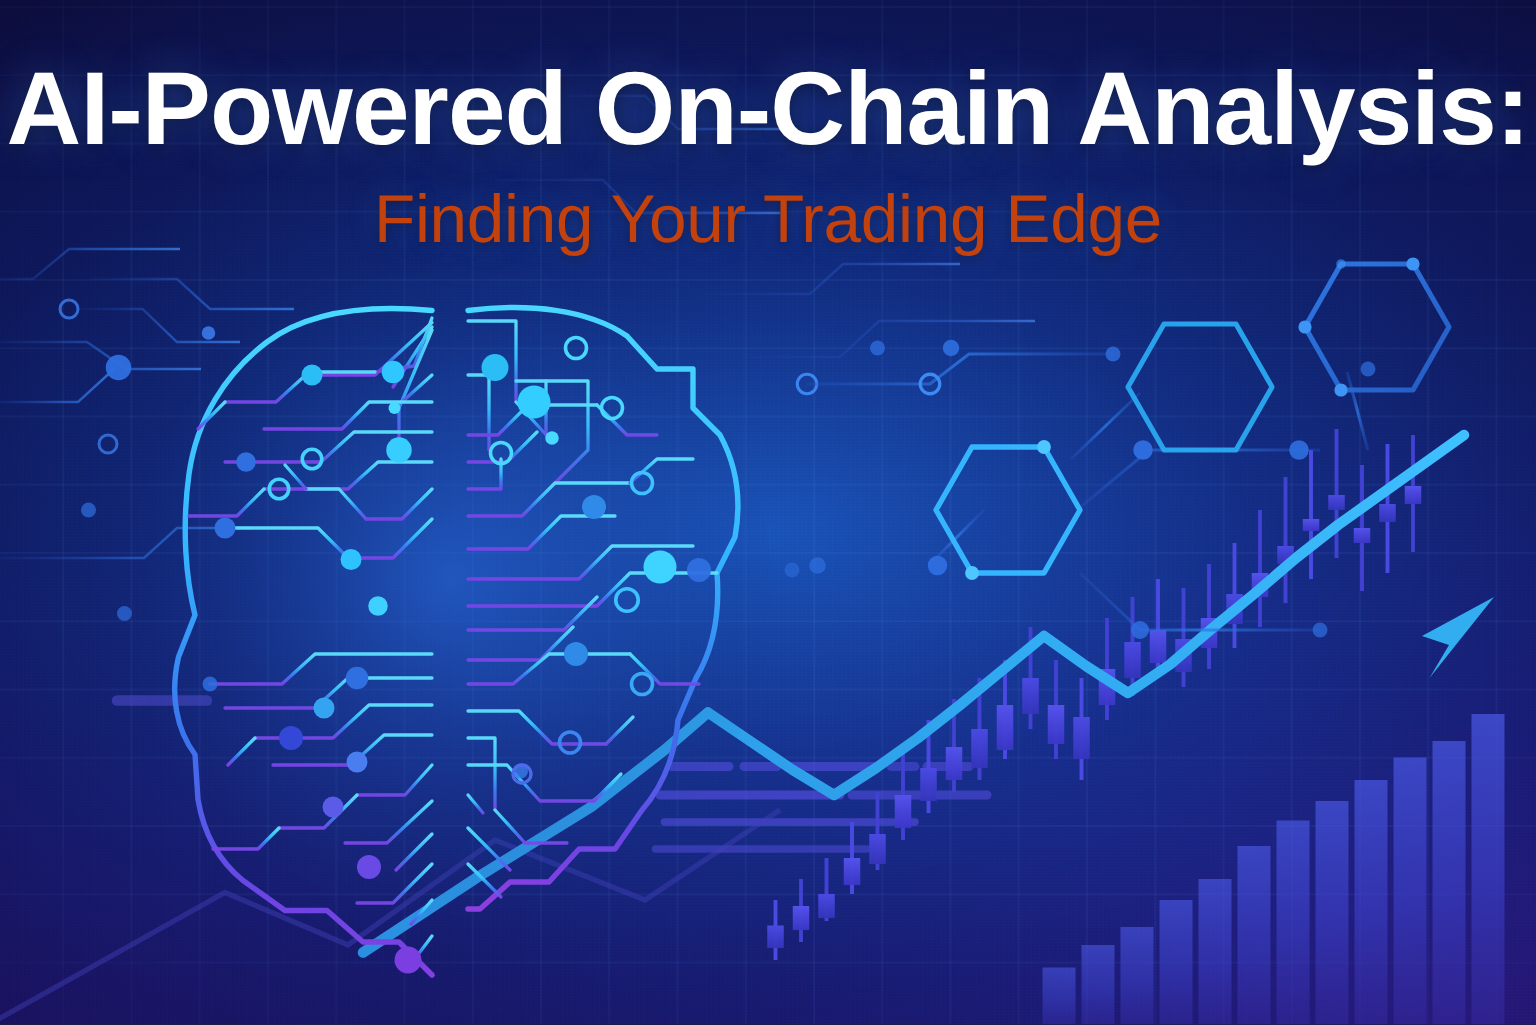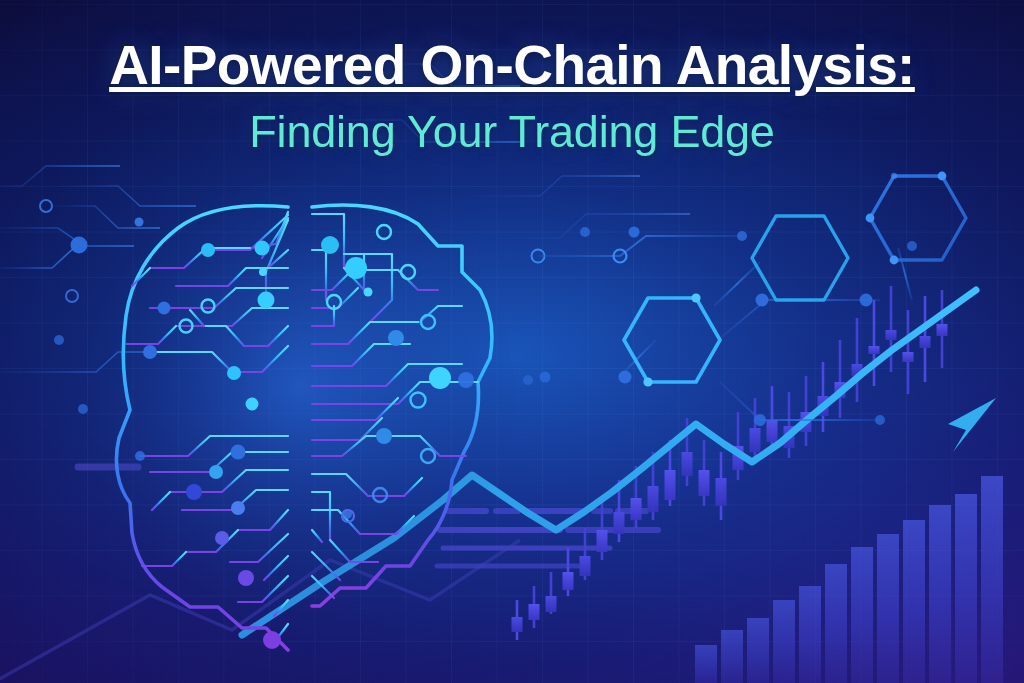--- a/index.html
+++ b/index.html
@@ -35,27 +35,26 @@
   #noise{
     opacity:0.055;mix-blend-mode:overlay;pointer-events:none;
     background-image:repeating-linear-gradient(0deg, rgba(255,255,255,0.6) 0 1px, rgba(0,0,0,0) 1px 2px),
                      repeating-linear-gradient(90deg, rgba(255,255,255,0.45) 0 1px, rgba(0,0,0,0) 1px 3px);
   }
   #headline{
     position:absolute;left:0;top:38px;width:1024px;text-align:center;
     z-index:40;pointer-events:none;
   }
   #title-main{
-    display:block;color:#ffffff;font-weight:700;font-size:55px;line-height:1.0;
+    display:block;color:#ffffff;font-weight:700;font-size:69px;line-height:1.0;
     letter-spacing:-0.6px;
     text-shadow:0 0 26px rgba(80,150,255,0.35),0 2px 10px rgba(0,0,0,0.45);
-    text-decoration:underline;
   }
   #title-sub{
-    display:block;margin-top:16px;color:#5eead4;font-weight:400;font-size:45px;
+    display:block;margin-top:16px;color:#c2410c;font-weight:400;font-size:45px;
     line-height:1.0;letter-spacing:-0.2px;
     text-shadow:0 0 20px rgba(80,150,255,0.30),0 2px 8px rgba(0,0,0,0.40);
   }
   svg.art{position:absolute;left:0;top:0;width:1024px;height:683px;overflow:visible;}
   #svg-decor{z-index:5;}
   #svg-chart{z-index:10;}
   #svg-brain{z-index:20;}
   #svg-network{z-index:25;}
 </style>
 </head>

